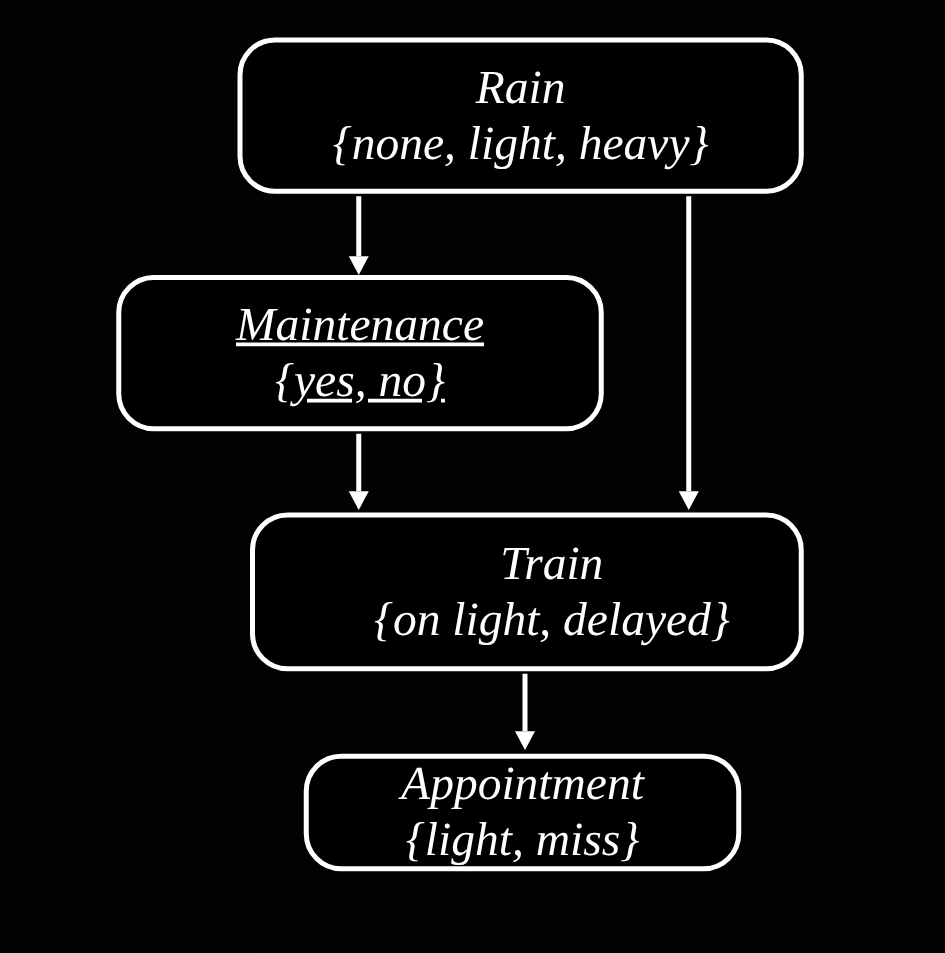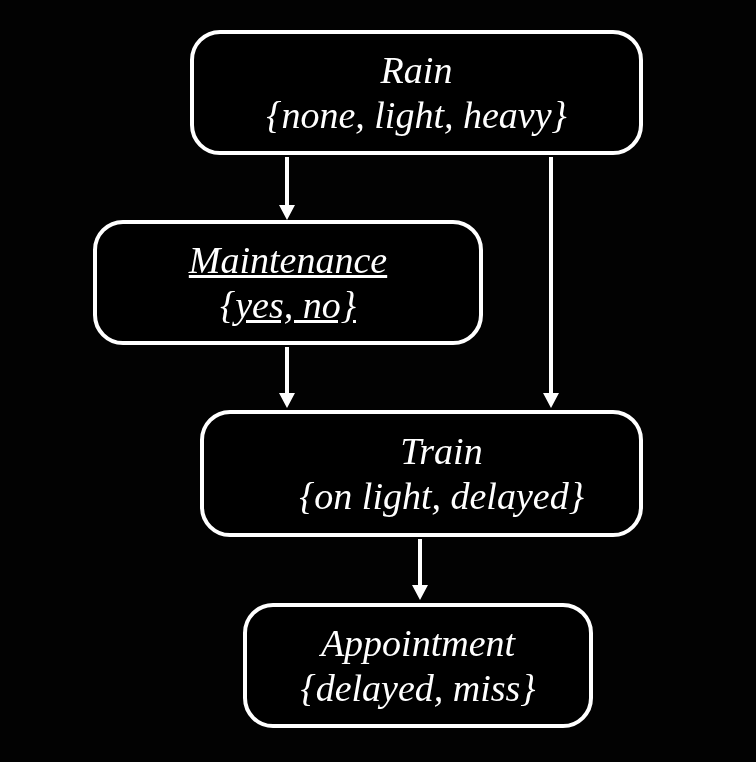--- a/index.html
+++ b/index.html
@@ -27,21 +27,21 @@
     line-height: 45px;
     display: flex;
     flex-direction: column;
     align-items: center;
     justify-content: center;
     text-align: center;
   }
   .node-rain        { left: 190px; top: 30px;  width: 453px; height: 125px; }
   .node-maintenance { left: 93px;  top: 220px; width: 390px; height: 125px; text-decoration: underline; }
   .node-train       { left: 200px; top: 410px; width: 443px; height: 127px; padding-left: 40px; }
-  .node-appointment { left: 243px; top: 603px; width: 350px; height: 125px; text-align: right; }
+  .node-appointment { left: 243px; top: 603px; width: 350px; height: 94px; text-align: right; }
 
   .arrow {
     position: absolute;
     width: 16px;
     display: flex;
     flex-direction: column;
     align-items: center;
   }
   .arrow .shaft {
     width: 4px;
@@ -75,21 +75,21 @@
     <div class="node-values">{yes, no}</div>
   </div>
 
   <div class="node node-train">
     <div class="node-title">Train</div>
     <div class="node-values">{on light, delayed}</div>
   </div>
 
   <div class="node node-appointment">
     <div class="node-title">Appointment</div>
-    <div class="node-values">{delayed, miss}</div>
+    <div class="node-values">{light, miss}</div>
   </div>
 
   <div class="arrow edge-rain-maintenance">
     <div class="shaft"></div>
     <div class="head"></div>
   </div>
 
   <div class="arrow edge-rain-train">
     <div class="shaft"></div>
     <div class="head"></div>

